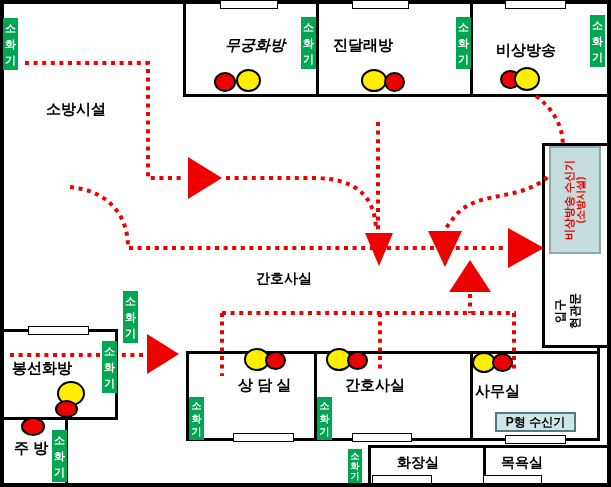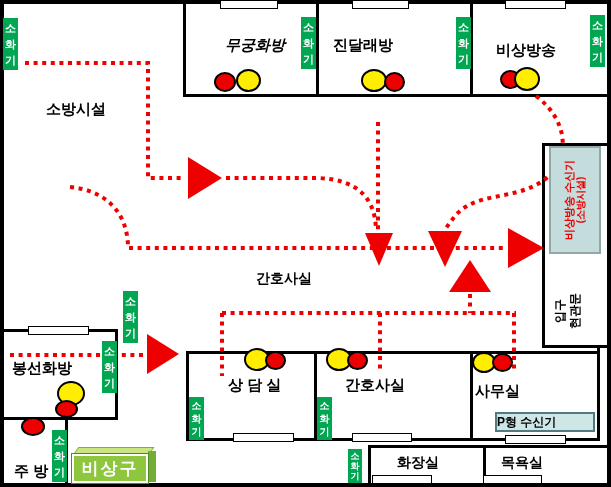--- a/index.html
+++ b/index.html
@@ -20,23 +20,23 @@
   svg{position:absolute;left:0;top:0;}
   #receiver-box{position:absolute;left:549px;top:146px;width:52px;height:108px;
       background:#c5dcdc;border:2px solid #8fa8a8;box-sizing:border-box;}
   #receiver-text{position:absolute;left:50%;top:50%;width:104px;
       transform:translate(-50%,-50%) rotate(-90deg);text-align:center;
       color:#ee0000;font-weight:bold;font-size:11px;line-height:12px;white-space:nowrap;}
   #receiver-text .l2{font-size:10px;}
   #entrance-label{position:absolute;left:546px;top:288px;width:60px;height:46px;
       transform:rotate(-90deg);text-align:center;font-weight:bold;font-size:12px;
       line-height:15px;color:#000;white-space:nowrap;}
-  #ptype-box{position:absolute;left:495px;top:412px;width:100px;height:20px;
+  #ptype-box{position:absolute;left:495px;top:412px;width:81px;height:20px;
       background:#cfe6e6;border:2px solid #527a80;box-sizing:border-box;
-      font-weight:bold;font-size:12px;line-height:16px;color:#000;white-space:nowrap;}
+      font-weight:bold;font-size:12px;text-align:center;line-height:16px;color:#000;white-space:nowrap;}
   #sprinkler-box{position:absolute;left:226px;top:452px;width:118px;height:27px;
       background:#fff;border:3px solid #ee1111;box-sizing:border-box;
       font-weight:bold;font-size:14px;color:#000;text-align:center;line-height:21px;white-space:nowrap;}
   #exit-sign{position:absolute;left:72px;top:447px;width:84px;height:36px;}
   #exit-top{position:absolute;left:4px;top:0;width:76px;height:7px;background:#c9e57f;
       transform:skewX(-35deg);border:1px solid #7ab33a;box-sizing:border-box;}
   #exit-side{position:absolute;right:0;top:4px;width:8px;height:31px;background:#74ad35;}
   #exit-face{position:absolute;left:0;top:7px;width:76px;height:29px;background:#8ec63e;
       border:2px solid #fff;outline:1px solid #4c8b1f;box-sizing:border-box;
       color:#fff;font-weight:bold;font-size:17px;text-align:center;line-height:25px;
@@ -112,22 +112,22 @@
   <div class="ext" style="left:52px;top:430px;">소화기</div>
   <div class="ext mid" style="left:189px;top:397px;">소화기</div>
   <div class="ext mid" style="left:317px;top:397px;">소화기</div>
   <div class="ext small" style="left:348px;top:449px;">소화기</div>
 
   <div class="rm" style="left:46px;top:100px;">소방시설</div>
   <div class="rm" style="left:225px;top:36px;font-style:italic;">무궁화방</div>
   <div class="rm" style="left:333px;top:36px;">진달래방</div>
   <div class="rm" style="left:496px;top:41px;">비상방송</div>
   <div class="rm" style="left:12px;top:359px;">봉선화방</div>
-  <div class="rm" style="left:14px;top:462px;">주 방</div>
-  <div class="rm" style="left:228px;top:376px;">상 담 실</div>
+  <div class="rm" style="left:14px;top:439px;">주 방</div>
+  <div class="rm" style="left:238px;top:376px;">상 담 실</div>
   <div class="rm" style="left:345px;top:376px;">간호사실</div>
   <div class="rm" style="left:475px;top:382px;">사무실</div>
   <div class="rm sm" style="left:397px;top:454px;">화장실</div>
   <div class="rm sm" style="left:501px;top:454px;">목욕실</div>
   <div class="rm sm" style="left:256px;top:270px;">간호사실</div>
 
   <div class="mk red" style="left:214px;top:72px;width:22px;height:20px;"></div>
   <div class="mk yel" style="left:236px;top:69px;width:25px;height:23px;"></div>
   <div class="mk yel" style="left:361px;top:69px;width:26px;height:23px;"></div>
   <div class="mk red" style="left:384px;top:72px;width:21px;height:20px;"></div>
@@ -151,18 +151,13 @@
   </div>
 
   <div id="entrance-label">
     <div>입구</div>
     <div>현관문</div>
   </div>
 
   <div id="ptype-box">P형 수신기</div>
 
 
-  <div id="exit-sign">
-    <div id="exit-top"></div>
-    <div id="exit-side"></div>
-    <div id="exit-face">비상구</div>
-  </div>
 </div>
 
 </body></html>

